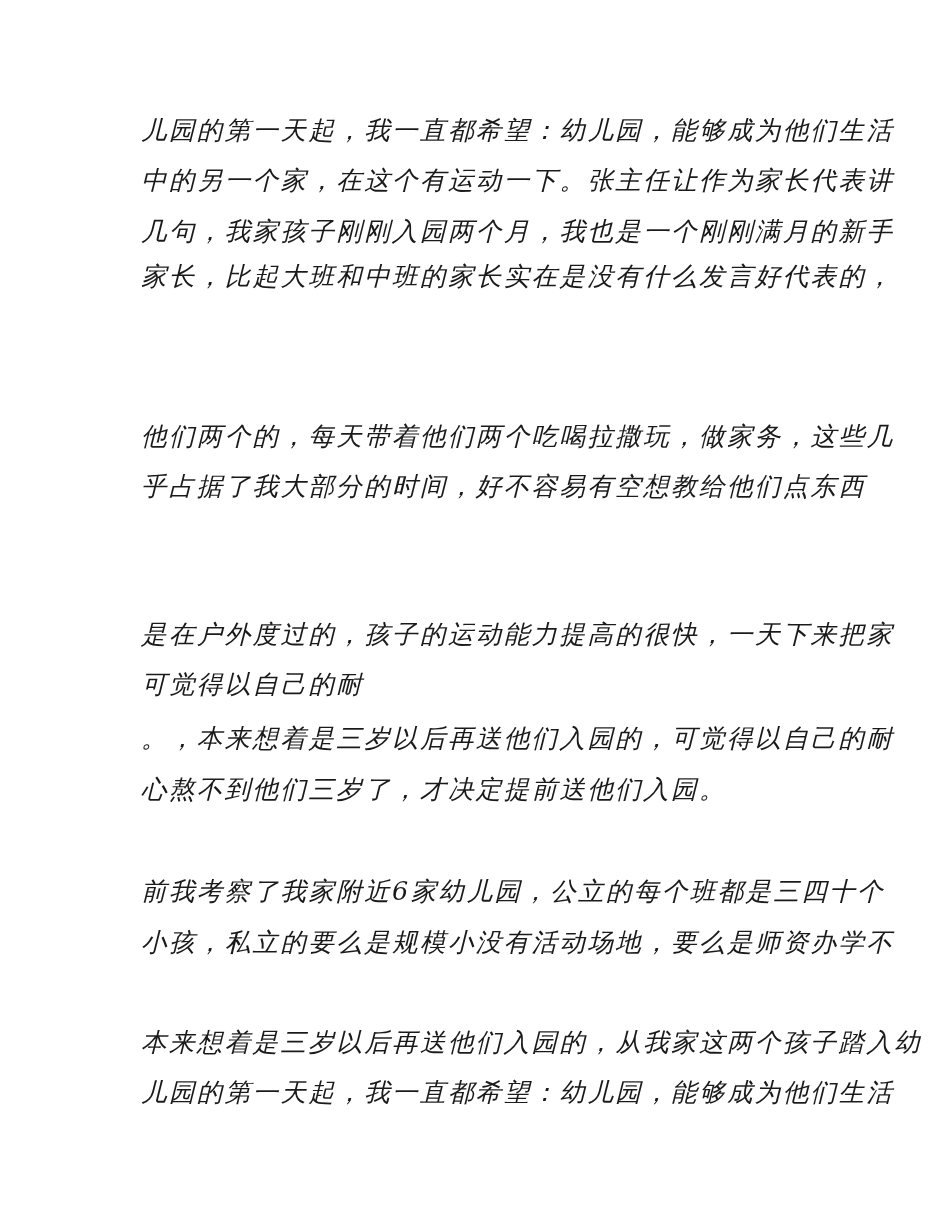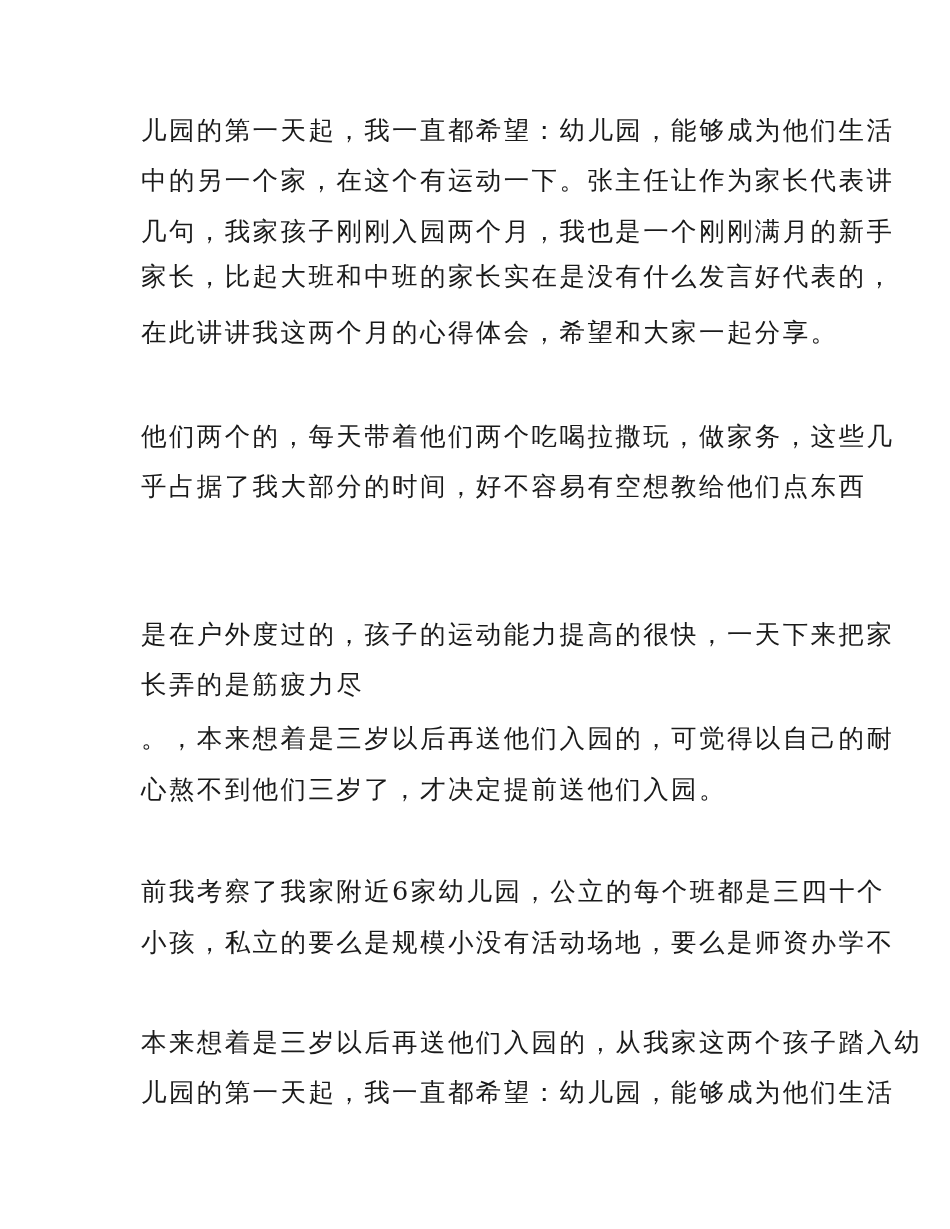--- a/index.html
+++ b/index.html
@@ -13,44 +13,44 @@
     position: relative;
     overflow: hidden;
   }
   .page {
     position: absolute;
     left: 0;
     top: 0;
     width: 950px;
     height: 1039px;
     background: #ffffff;
+    font-style: italic;
   }
   .line {
     position: absolute;
     left: 141px;
     white-space: nowrap;
     font-family: "DejaVu Serif", "Liberation Serif", serif;
     font-size: 25.5px;
     line-height: 30px;
     color: #1a1a1a;
     letter-spacing: 2.4px;
   }
 </style>
 </head>
 <body>
 
 <div class="page">
   <div class="line" style="top:115px">儿园的第一天起，我一直都希望：幼儿园，能够成为他们生活</div>
   <div class="line" style="top:165px">中的另一个家，在这个有运动一下。张主任让作为家长代表讲</div>
   <div class="line" style="top:216px">几句，我家孩子刚刚入园两个月，我也是一个刚刚满月的新手</div>
   <div class="line" style="top:261px">家长，比起大班和中班的家长实在是没有什么发言好代表的，</div>
-  <div class="line" style="top:317px">在此讲讲我这两个月的心得体会，希望和大家一起分享。</div>
   <div class="line" style="top:421px">他们两个的，每天带着他们两个吃喝拉撒玩，做家务，这些几</div>
   <div class="line" style="top:471px">乎占据了我大部分的时间，好不容易有空想教给他们点东西</div>
   <div class="line" style="top:619px">是在户外度过的，孩子的运动能力提高的很快，一天下来把家</div>
-  <div class="line" style="top:669px">长弄的是筋疲力尽</div>
+  <div class="line" style="top:669px">可觉得以自己的耐</div>
   <div class="line" style="top:774px">心熬不到他们三岁了，才决定提前送他们入园。</div>
   <div class="line" style="top:723px">。，本来想着是三岁以后再送他们入园的，可觉得以自己的耐</div>
   <div class="line" style="top:876px">前我考察了我家附近6家幼儿园，公立的每个班都是三四十个</div>
   <div class="line" style="top:927px">小孩，私立的要么是规模小没有活动场地，要么是师资办学不</div>
   <div class="line" style="top:1027px">本来想着是三岁以后再送他们入园的，从我家这两个孩子踏入幼</div>
   <div class="line" style="top:1077px">儿园的第一天起，我一直都希望：幼儿园，能够成为他们生活</div>
 </div>
 
 </body></html>

